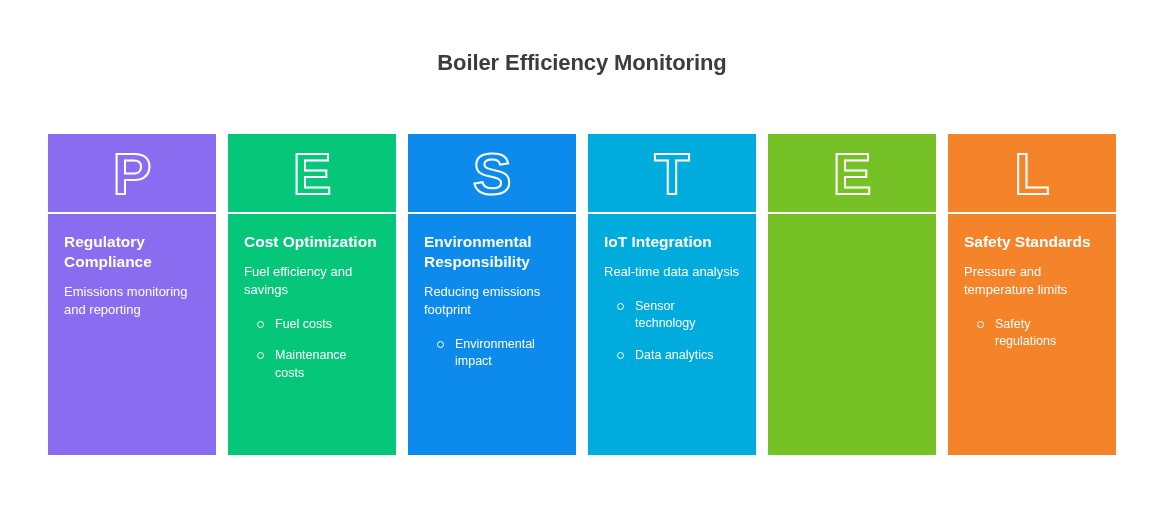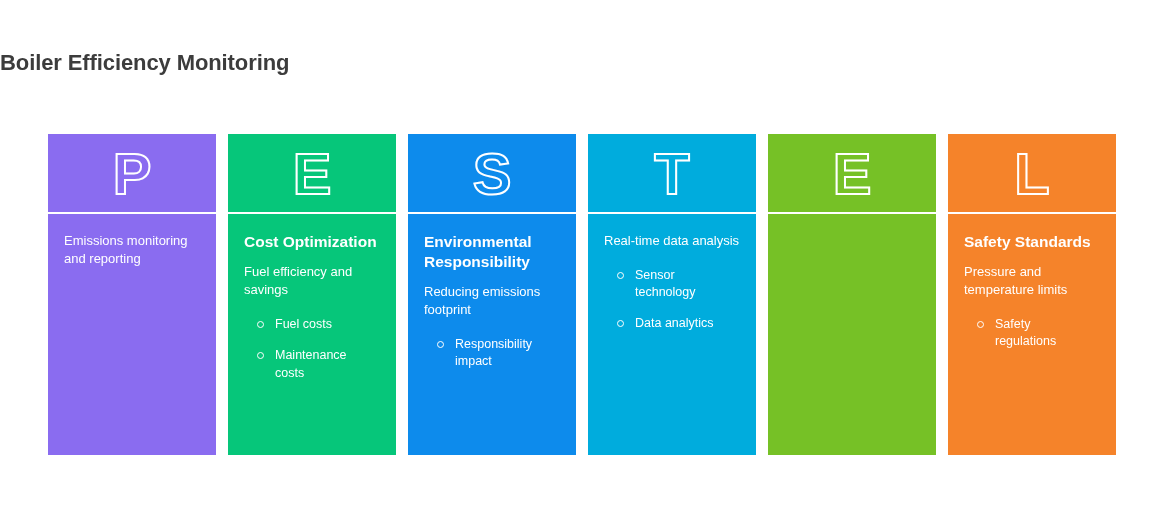--- a/index.html
+++ b/index.html
@@ -13,20 +13,21 @@
     font-family: "Liberation Sans", sans-serif;
     overflow: hidden;
     position: relative;
   }
 
   .page-title {
     position: absolute;
     top: 50px;
     left: 0;
     width: 1164px;
+    text-align: center;
     font-size: 22px;
     font-weight: bold;
     color: #3c3c3c;
     letter-spacing: -0.1px;
   }
 
   .cards-row {
     position: absolute;
     top: 134px;
     left: 48px;
@@ -130,20 +131,21 @@
 <body style="background: rgb(255, 255, 255);">
 
 <div class="page-title">Boiler Efficiency Monitoring</div>
 
 <div class="cards-row">
     <div class="card" style="background: rgb(138, 108, 240);">
       <div class="card-header">
         <div class="letter-glyph">P</div>
       </div>
       <div class="card-body">
+        <div class="card-title">Regulatory Compliance</div>
         <div class="card-desc">Emissions monitoring and reporting</div>
       </div>
     </div>
     <div class="card" style="background: rgb(6, 198, 122);">
       <div class="card-header">
         <div class="letter-glyph">E</div>
       </div>
       <div class="card-body">
         <div class="card-title">Cost Optimization</div>
         <div class="card-desc">Fuel efficiency and savings</div>
@@ -154,29 +156,30 @@
       </div>
     </div>
     <div class="card" style="background: rgb(13, 139, 236);">
       <div class="card-header">
         <div class="letter-glyph">S</div>
       </div>
       <div class="card-body">
         <div class="card-title">Environmental Responsibility</div>
         <div class="card-desc">Reducing emissions footprint</div>
         <ul class="bullet-list">
-          <li class="bullet-item"><span class="bullet-marker"></span><span>Responsibility impact</span></li>
+          <li class="bullet-item"><span class="bullet-marker"></span><span>Environmental impact</span></li>
         </ul>
       </div>
     </div>
     <div class="card" style="background: rgb(0, 172, 221);">
       <div class="card-header">
         <div class="letter-glyph">T</div>
       </div>
       <div class="card-body">
+        <div class="card-title">IoT Integration</div>
         <div class="card-desc">Real-time data analysis</div>
         <ul class="bullet-list">
           <li class="bullet-item"><span class="bullet-marker"></span><span>Sensor technology</span></li>
           <li class="bullet-item"><span class="bullet-marker"></span><span>Data analytics</span></li>
         </ul>
       </div>
     </div>
     <div class="card" style="background: rgb(118, 193, 38);">
       <div class="card-header">
         <div class="letter-glyph">E</div>

